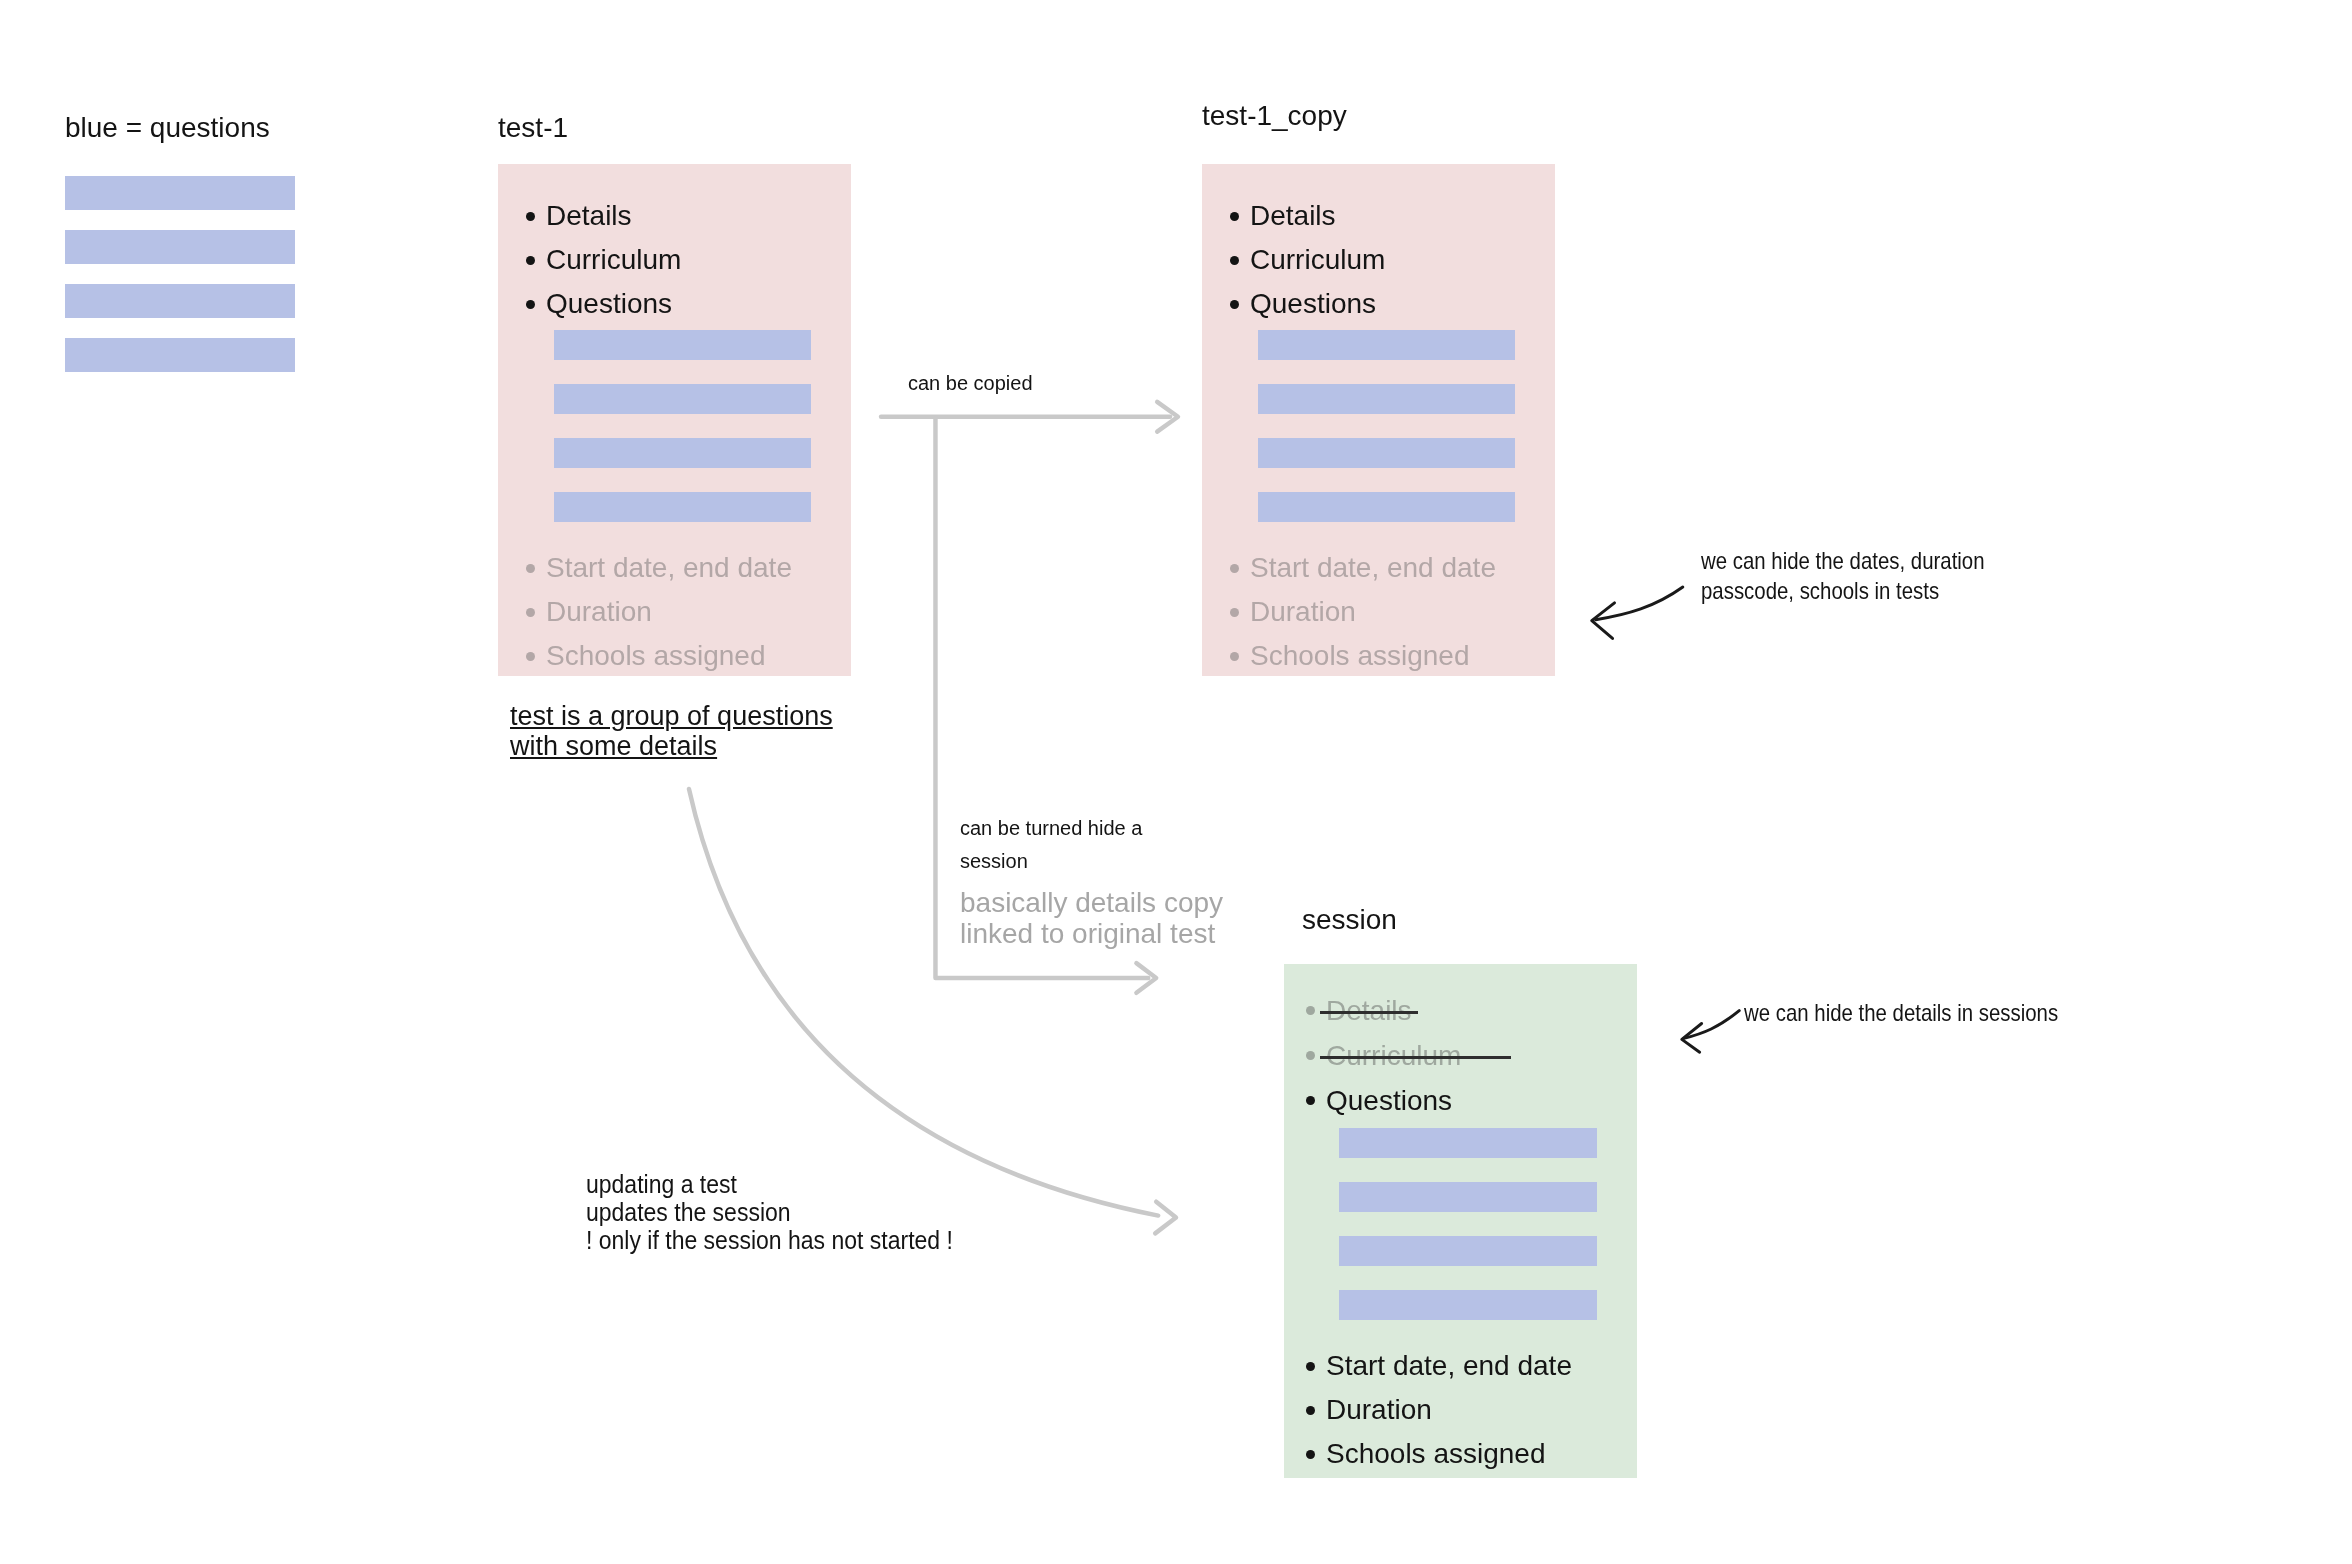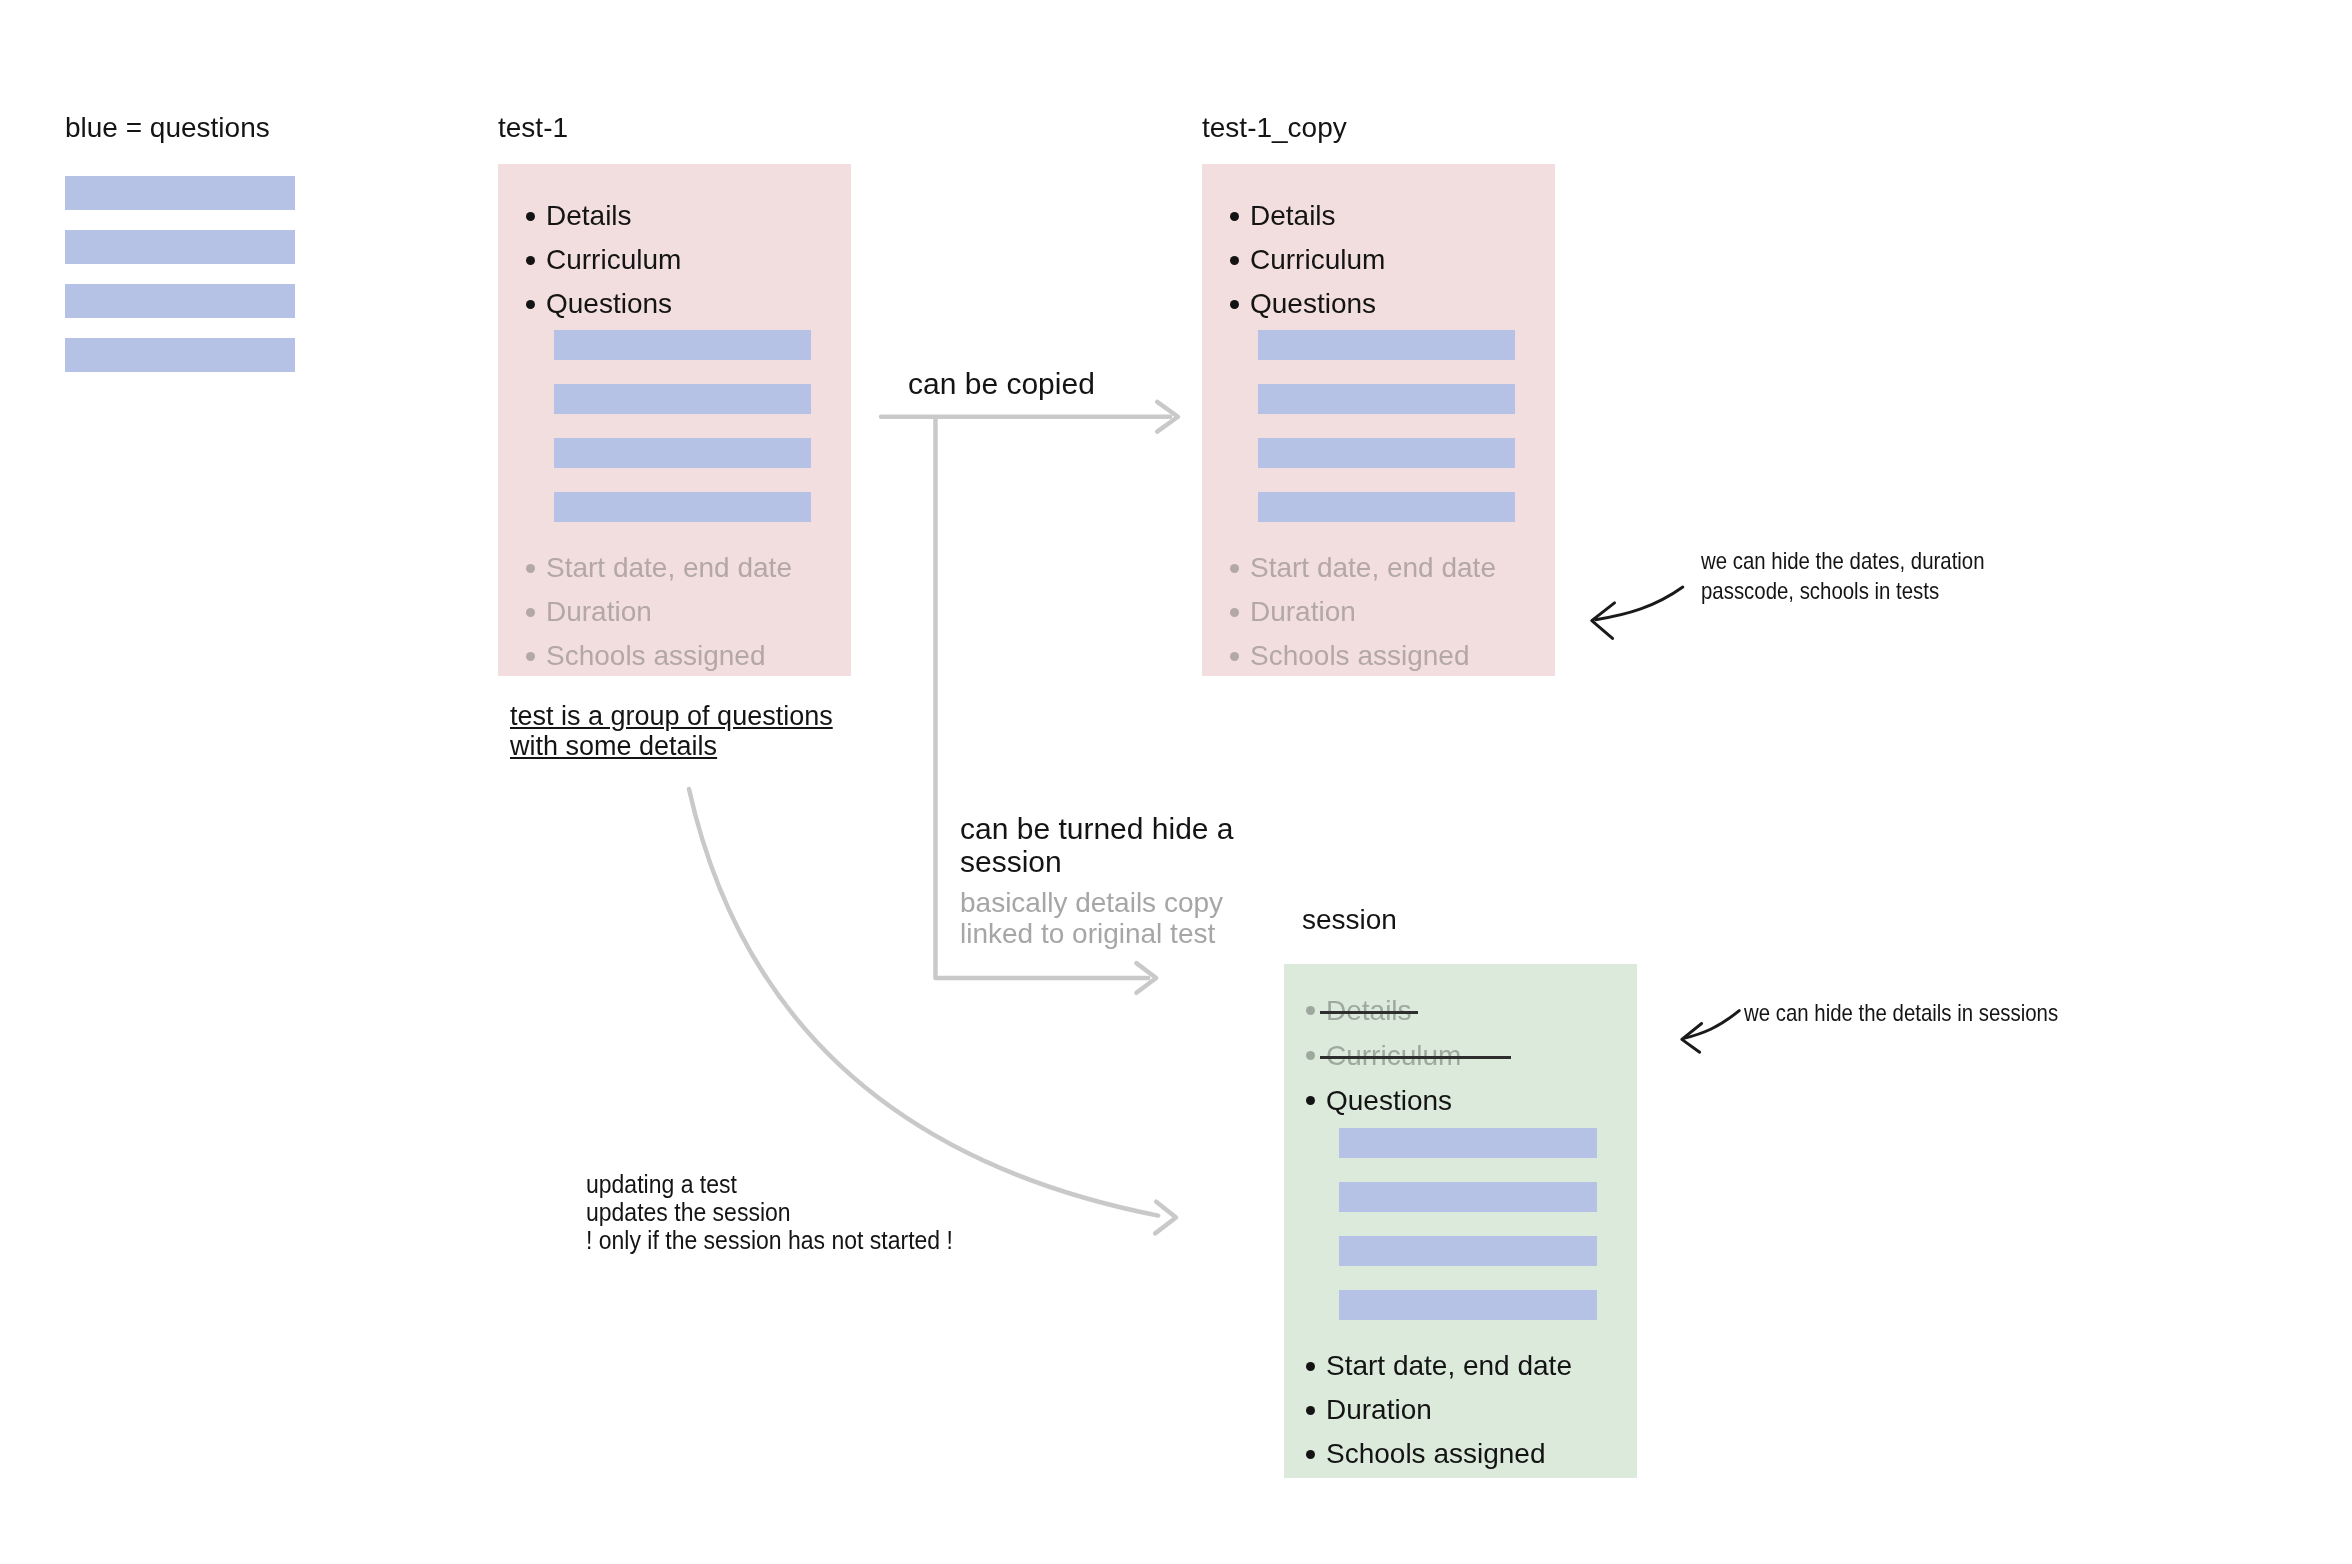--- a/index.html
+++ b/index.html
@@ -46,21 +46,21 @@
   .bars{margin:4px 0 0 28px;}
   .green .bars{margin:5px 0 0 33px;}
   .bar{width:257px;height:30px;background:var(--bar_blue);margin-bottom:24px;}
   .green .bar{width:258px;}
   .gray-list{margin-top:8px;}
   .detail-list{margin-top:14px;}
 
   .legend-bars{left:65px;top:176px;}
   .legend-bar{width:230px;height:34px;background:var(--bar_blue);margin-bottom:20px;}
 
-  .note{font-size:30px;line-height:33px;color:var(--text_black);}
+  .note{font-size:20px;line-height:33px;color:var(--text_black);}
   .subnote{font-size:28px;line-height:31px;color:var(--gray_plain);margin-top:9px;}
   .freetext{font-size:27px;line-height:30px;color:var(--text_black);}
   .hand-note{font-size:24px;line-height:30px;color:var(--text_black);transform:scaleX(.85);transform-origin:0 0;}
   .updating-note{font-size:25px;line-height:28px;color:var(--text_black);transform:scaleX(.92);transform-origin:0 0;}
 </style>
 </head>
 <body>
 
 <div id="canvas">
 
@@ -129,21 +129,21 @@
           <span class="dot"></span>
           <span>Duration</span>
         </div>
       <div class="li graylit">
           <span class="dot"></span>
           <span>Schools assigned</span>
         </div>
     </div>
   </div>
 
-  <div class="abs box-title" style="left:1202px;top:111px;text-align:right;">test-1_copy</div>
+  <div class="abs box-title" style="left:1202px;top:99px;text-align:right;">test-1_copy</div>
   <div class="abs box pink" style="left:1202px;top:164px;height:512px;">
     <div class="li">
         <span class="dot"></span>
         <span>Details</span>
       </div>
     <div class="li">
         <span class="dot"></span>
         <span>Curriculum</span>
       </div>
     <div class="li">

